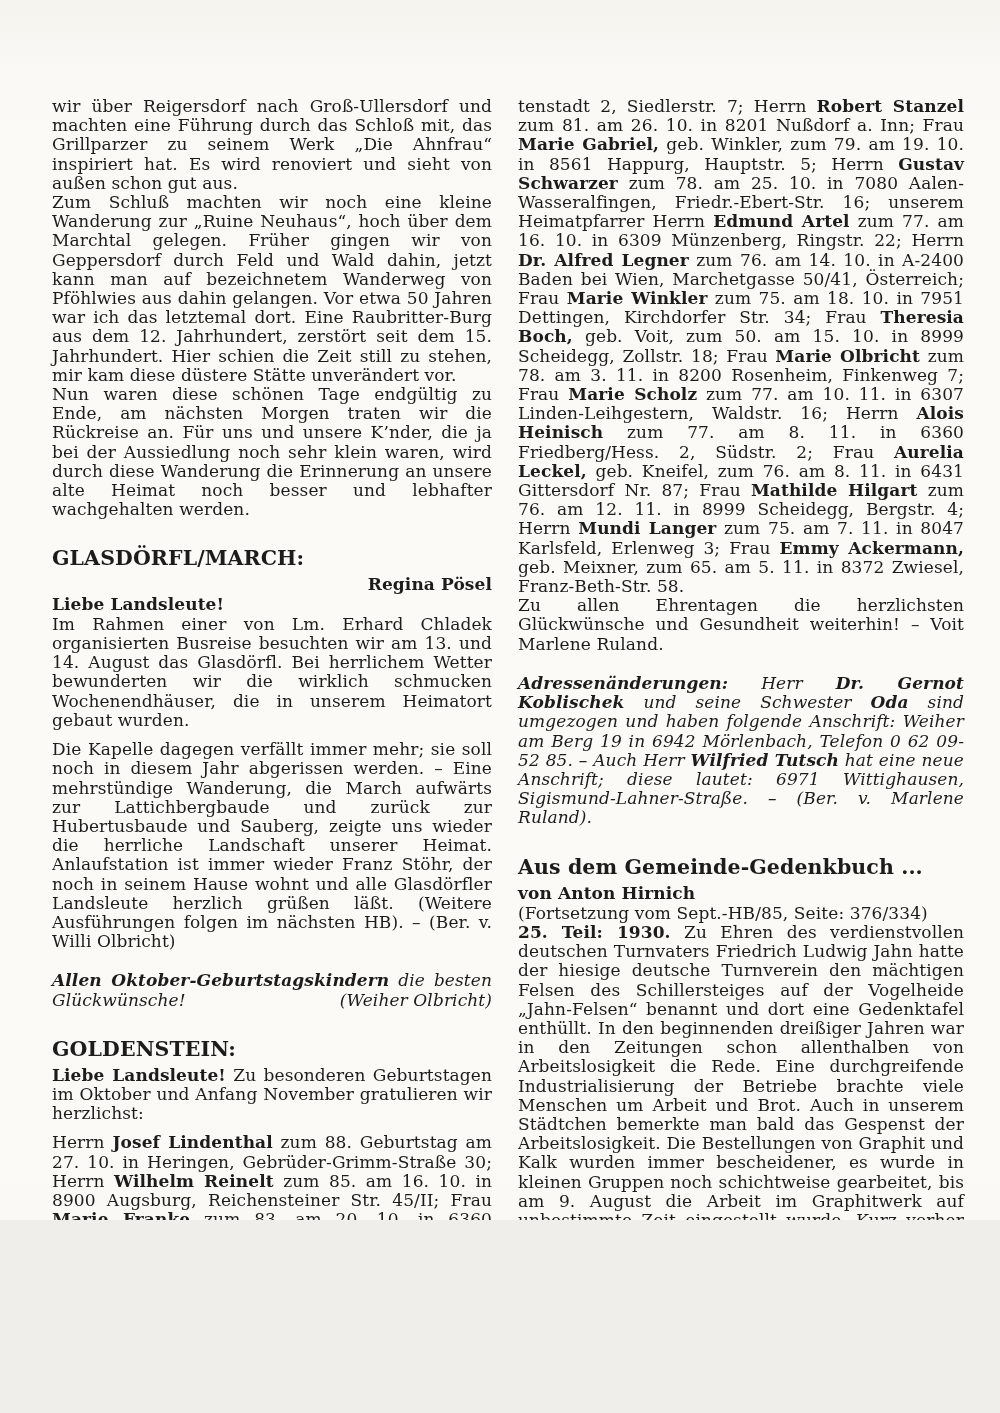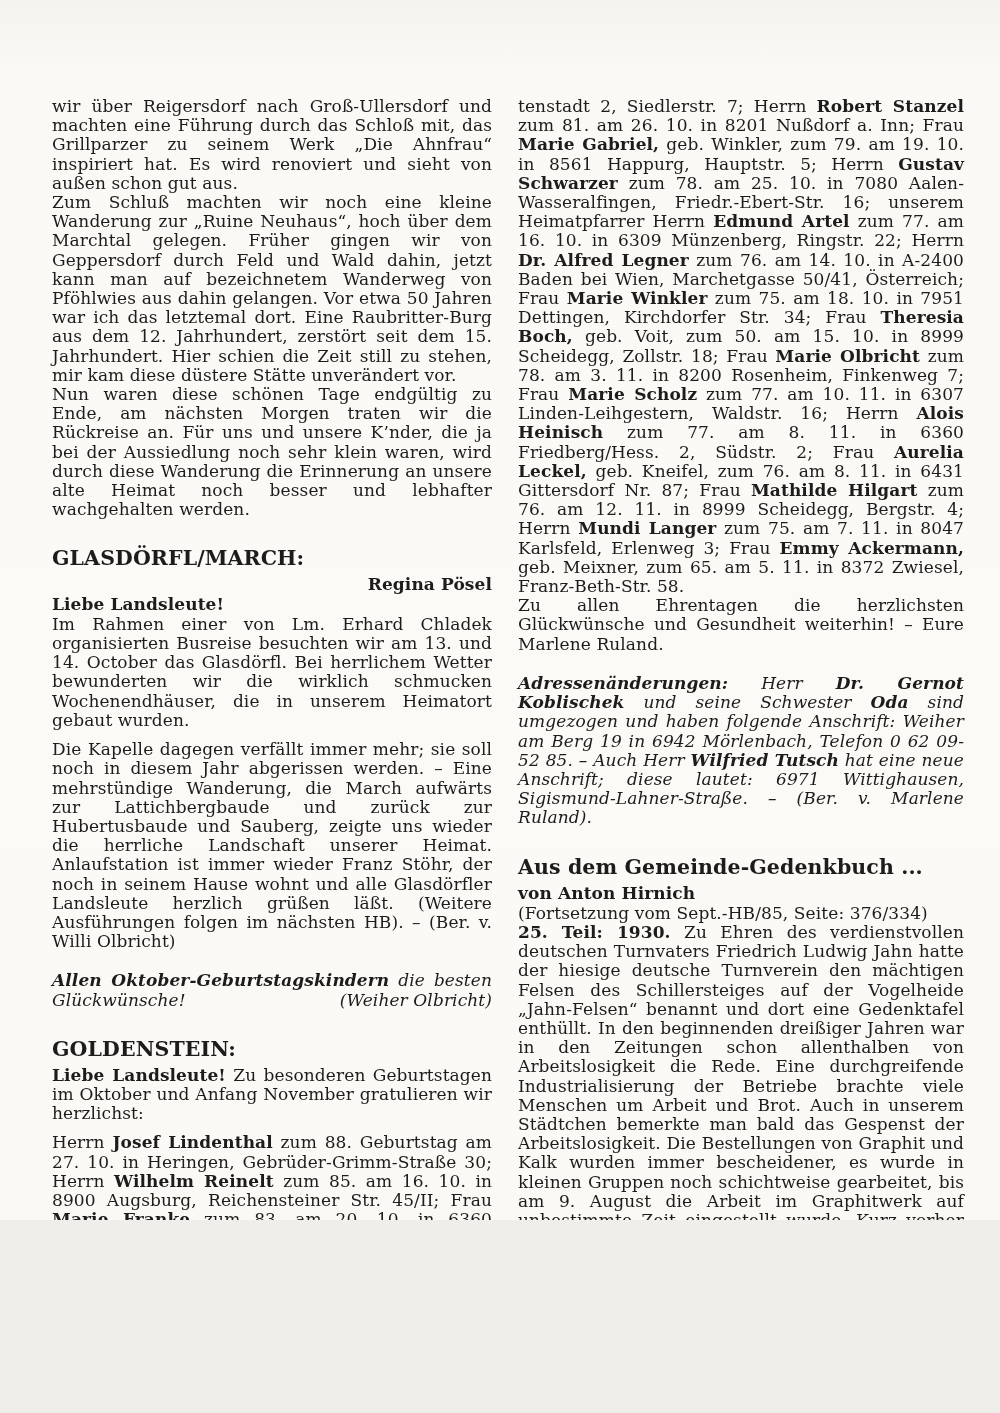--- a/index.html
+++ b/index.html
@@ -62,30 +62,30 @@
 
 <div class="page">
   <div class="cols">
     <div class="col col-left" id="col-left">
         <div class="blk paragraph"><span class="seg">wir über Reigersdorf nach Groß-Ullersdorf und machten eine Führung durch das Schloß mit, das Grillparzer zu seinem Werk „Die Ahnfrau“ inspiriert hat. Es wird renoviert und sieht von außen schon gut aus.</span></div>
         <div class="blk paragraph"><span class="seg">Zum Schluß machten wir noch eine kleine Wanderung zur „Ruine Neuhaus“, hoch über dem Marchtal gelegen. Früher gingen wir von Geppersdorf durch Feld und Wald dahin, jetzt kann man auf bezeichnetem Wanderweg von Pföhlwies aus dahin gelangen. Vor etwa 50 Jahren war ich das letztemal dort. Eine Raubritter-Burg aus dem 12. Jahrhundert, zerstört seit dem 15. Jahrhundert. Hier schien die Zeit still zu stehen, mir kam diese düstere Stätte unverändert vor.</span></div>
         <div class="blk paragraph"><span class="seg">Nun waren diese schönen Tage endgültig zu Ende, am nächsten Morgen traten wir die Rückreise an. Für uns und unsere K’nder, die ja bei der Aussiedlung noch sehr klein waren, wird durch diese Wanderung die Erinnerung an unsere alte Heimat noch besser und lebhafter wachgehalten werden.</span></div>
         <div class="blk heading"><span class="seg b">GLASDÖRFL/MARCH:</span></div>
         <div class="blk signature"><span class="seg b">Regina Pösel</span></div>
         <div class="blk subheading"><span class="seg b">Liebe Landsleute!</span></div>
-        <div class="blk paragraph"><span class="seg">Im Rahmen einer von Lm. Erhard Chladek organisierten Busreise besuchten wir am 13. und 14. October das Glasdörfl. Bei herrlichem Wetter bewunderten wir die wirklich schmucken Wochenendhäuser, die in unserem Heimatort gebaut wurden.</span></div>
+        <div class="blk paragraph"><span class="seg">Im Rahmen einer von Lm. Erhard Chladek organisierten Busreise besuchten wir am 13. und 14. August das Glasdörfl. Bei herrlichem Wetter bewunderten wir die wirklich schmucken Wochenendhäuser, die in unserem Heimatort gebaut wurden.</span></div>
         <div class="blk paragraph spaced"><span class="seg">Die Kapelle dagegen verfällt immer mehr; sie soll noch in diesem Jahr abgerissen werden. – Eine mehrstündige Wanderung, die March aufwärts zur Lattichbergbaude und zurück zur Hubertusbaude und Sauberg, zeigte uns wieder die herrliche Landschaft unserer Heimat. Anlaufstation ist immer wieder Franz Stöhr, der noch in seinem Hause wohnt und alle Glasdörfler Landsleute herzlich grüßen läßt. (Weitere Ausführungen folgen im nächsten HB). – (Ber. v. Willi Olbricht)</span></div>
         <div class="blk paragraph spaced-lg"><span class="seg b">Allen Oktober-Geburtstagskindern</span><span class="seg"> die besten Glückwünsche!</span><span class="seg fr">(Weiher Olbricht)</span></div>
         <div class="blk heading"><span class="seg b">GOLDENSTEIN:</span></div>
         <div class="blk paragraph"><span class="seg b">Liebe Landsleute!</span><span class="seg"> Zu besonderen Geburtstagen im Oktober und Anfang November gratulieren wir herzlichst:</span></div>
         <div class="blk paragraph spaced"><span class="seg">Herrn </span><span class="seg b">Josef Lindenthal</span><span class="seg"> zum 88. Geburtstag am 27. 10. in Heringen, Gebrüder-Grimm-Straße 30; Herrn </span><span class="seg b">Wilhelm Reinelt</span><span class="seg"> zum 85. am 16. 10. in 8900 Augsburg, Reichensteiner Str. 45/II; Frau </span><span class="seg b">Marie Franke</span><span class="seg"> zum 83. am 20. 10. in 6360 Friedberg/Hessen 2, Pfarrgasse 37; Herrn </span><span class="seg b">Franz Effenberger</span><span class="seg"> zum 83. am 12. 10. in 8901 Bobingen, Liebfrauenstr. 15; Herrn </span><span class="seg b">Adolf Kleiner</span><span class="seg"> zum 81. am 12. 10. in 6472 Al-</span></div>
       </div>
     <div class="col col-right" id="col-right">
         <div class="blk paragraph"><span class="seg">tenstadt 2, Siedlerstr. 7; Herrn </span><span class="seg b">Robert Stanzel</span><span class="seg"> zum 81. am 26. 10. in 8201 Nußdorf a. Inn; Frau </span><span class="seg b">Marie Gabriel,</span><span class="seg"> geb. Winkler, zum 79. am 19. 10. in 8561 Happurg, Hauptstr. 5; Herrn </span><span class="seg b">Gustav Schwarzer</span><span class="seg"> zum 78. am 25. 10. in 7080 Aalen-Wasseralfingen, Friedr.-Ebert-Str. 16; unserem Heimatpfarrer Herrn </span><span class="seg b">Edmund Artel</span><span class="seg"> zum 77. am 16. 10. in 6309 Münzenberg, Ringstr. 22; Herrn </span><span class="seg b">Dr. Alfred Legner</span><span class="seg"> zum 76. am 14. 10. in A-2400 Baden bei Wien, Marchetgasse 50/41, Österreich; Frau </span><span class="seg b">Marie Winkler</span><span class="seg"> zum 75. am 18. 10. in 7951 Dettingen, Kirchdorfer Str. 34; Frau </span><span class="seg b">Theresia Boch,</span><span class="seg"> geb. Voit, zum 50. am 15. 10. in 8999 Scheidegg, Zollstr. 18; Frau </span><span class="seg b">Marie Olbricht</span><span class="seg"> zum 78. am 3. 11. in 8200 Rosenheim, Finkenweg 7; Frau </span><span class="seg b">Marie Scholz</span><span class="seg"> zum 77. am 10. 11. in 6307 Linden-Leihgestern, Waldstr. 16; Herrn </span><span class="seg b">Alois Heinisch</span><span class="seg"> zum 77. am 8. 11. in 6360 Friedberg/Hess. 2, Südstr. 2; Frau </span><span class="seg b">Aurelia Leckel,</span><span class="seg"> geb. Kneifel, zum 76. am 8. 11. in 6431 Gittersdorf Nr. 87; Frau </span><span class="seg b">Mathilde Hilgart</span><span class="seg"> zum 76. am 12. 11. in 8999 Scheidegg, Bergstr. 4; Herrn </span><span class="seg b">Mundi Langer</span><span class="seg"> zum 75. am 7. 11. in 8047 Karlsfeld, Erlenweg 3; Frau </span><span class="seg b">Emmy Ackermann,</span><span class="seg"> geb. Meixner, zum 65. am 5. 11. in 8372 Zwiesel, Franz-Beth-Str. 58.</span></div>
-        <div class="blk paragraph"><span class="seg">Zu allen Ehrentagen die herzlichsten Glückwünsche und Gesundheit weiterhin! – Eure Marlene Ruland.</span></div>
+        <div class="blk paragraph"><span class="seg">Zu allen Ehrentagen die herzlichsten Glückwünsche und Gesundheit weiterhin! – Voit Marlene Ruland.</span></div>
         <div class="blk paragraph spaced-lg"><span class="seg b">Adressenänderungen:</span><span class="seg"> Herr </span><span class="seg b">Dr. Gernot Koblischek</span><span class="seg"> und seine Schwester </span><span class="seg b">Oda</span><span class="seg"> sind umgezogen und haben folgende Anschrift: Weiher am Berg 19 in 6942 Mörlenbach, Telefon 0 62 09-52 85. – Auch Herr </span><span class="seg b">Wilfried Tutsch</span><span class="seg"> hat eine neue Anschrift; diese lautet: 6971 Wittighausen, Sigismund-Lahner-Straße. – (Ber. v. Marlene Ruland).</span></div>
         <div class="blk heading"><span class="seg b">Aus dem Gemeinde-Gedenkbuch ...</span></div>
         <div class="blk subheading"><span class="seg b">von Anton Hirnich</span></div>
         <div class="blk paragraph"><span class="seg">(Fortsetzung vom Sept.-HB/85, Seite: 376/334)</span></div>
         <div class="blk paragraph"><span class="seg b">25. Teil: 1930.</span><span class="seg"> Zu Ehren des verdienstvollen deutschen Turnvaters Friedrich Ludwig Jahn hatte der hiesige deutsche Turnverein den mächtigen Felsen des Schillersteiges auf der Vogelheide „Jahn-Felsen“ benannt und dort eine Gedenktafel enthüllt. In den beginnenden dreißiger Jahren war in den Zeitungen schon allenthalben von Arbeitslosigkeit die Rede. Eine durchgreifende Industrialisierung der Betriebe brachte viele Menschen um Arbeit und Brot. Auch in unserem Städtchen bemerkte man bald das Gespenst der Arbeitslosigkeit. Die Bestellungen von Graphit und Kalk wurden immer bescheidener, es wurde in kleinen Gruppen noch schichtweise gearbeitet, bis am 9. August die Arbeit im Graphitwerk auf unbestimmte Zeit eingestellt wurde. Kurz vorher hatte auch das Kalkwerk seinen</span></div>
       </div>
   </div>
   <div class="page-number">431</div>
 </div>
 

